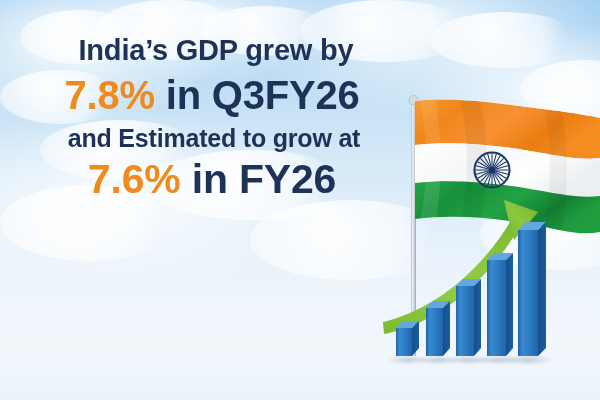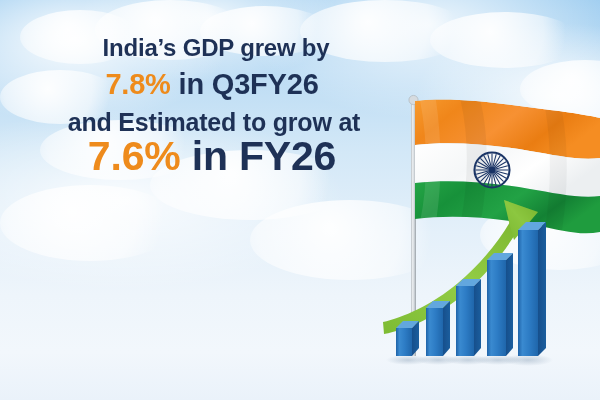--- a/index.html
+++ b/index.html
@@ -39,23 +39,23 @@
     text-align: center;
     line-height: 1.0;
     z-index: 6;
   }
   .line {
     white-space: nowrap;
     color: #1e3156;
     font-weight: bold;
     letter-spacing: -0.2px;
   }
-  .line1 { font-size: 24px; margin-bottom: 10px; padding-left: 14px;}
-  .line2 { font-size: 29px; margin-bottom: 11px; padding-left: 6px;}
-  .line3 { font-size: 25px; margin-bottom: 1px; padding-left: 10px;}
+  .line1 { font-size: 29px; margin-bottom: 10px; padding-left: 14px;}
+  .line2 { font-size: 40px; margin-bottom: 11px; padding-left: 6px;}
+  .line3 { font-size: 25px; margin-bottom: 8px; padding-left: 10px;}
   .line4 { font-size: 41px; padding-left: 6px;}
   .accent { color: #ee8b1c; }
 
   
   #flag-wrap {
     position: absolute;
     left: 0; top: 0;
     width: 600px; height: 400px;
     z-index: 4;
     pointer-events: none;

